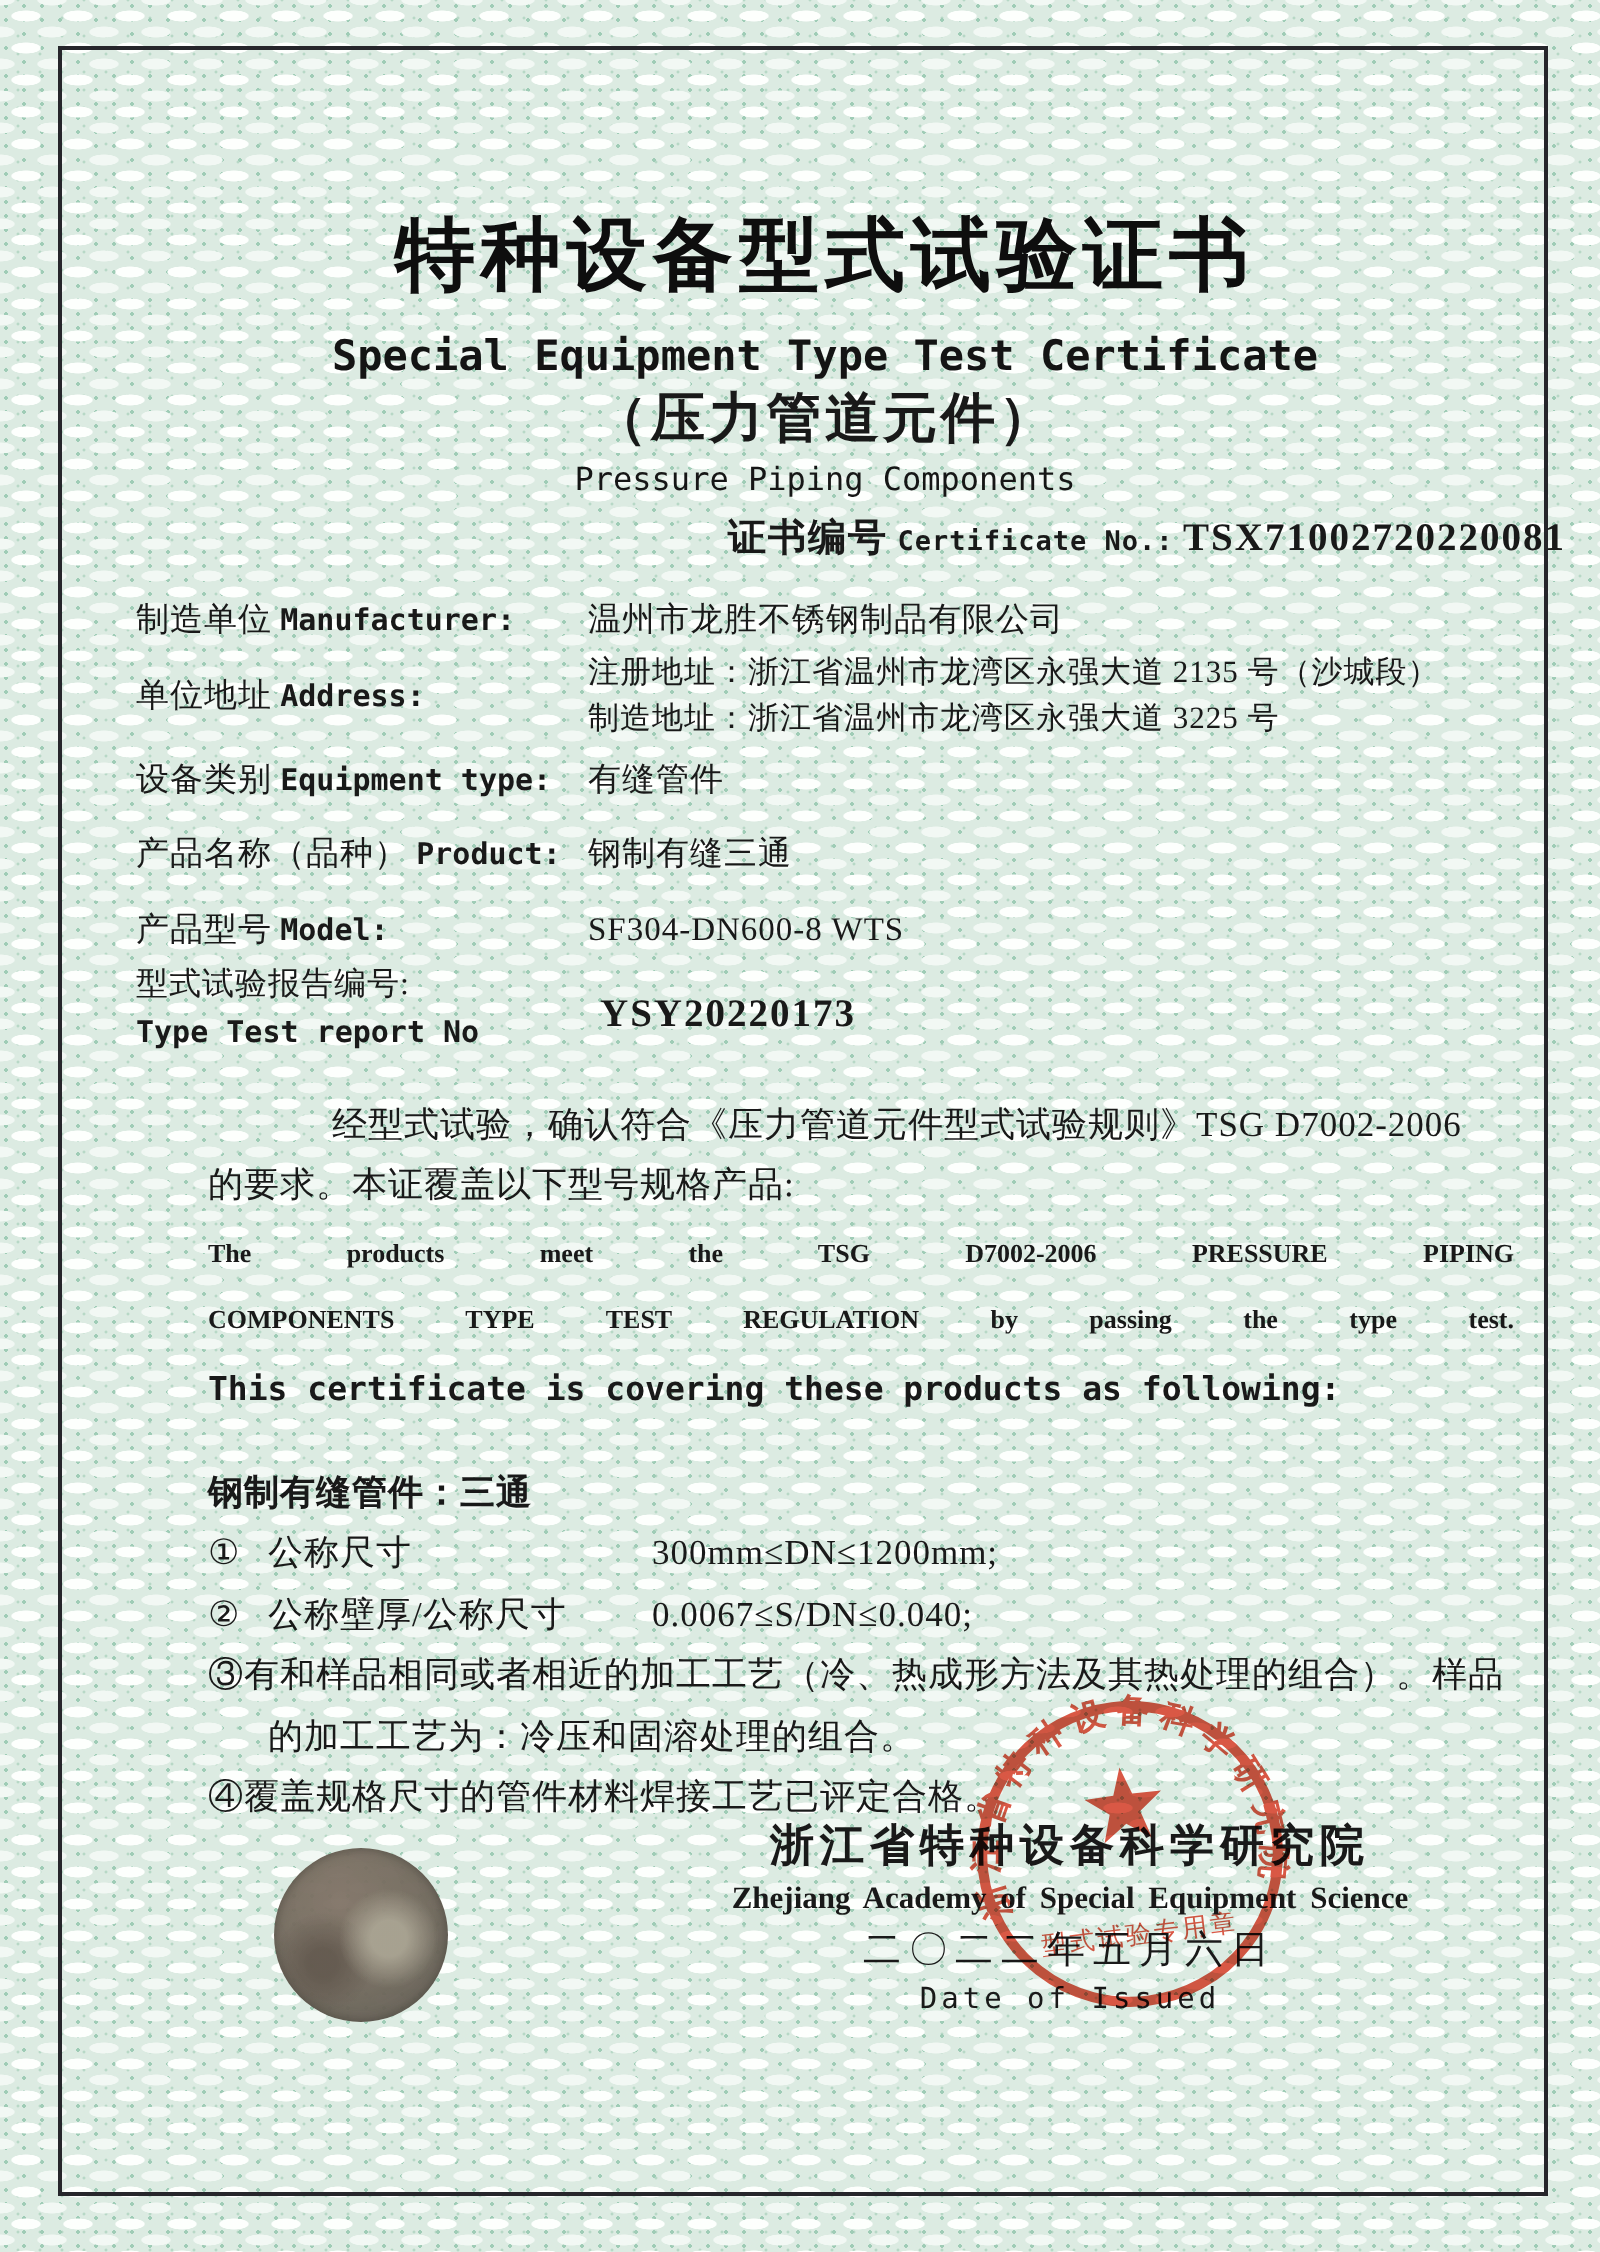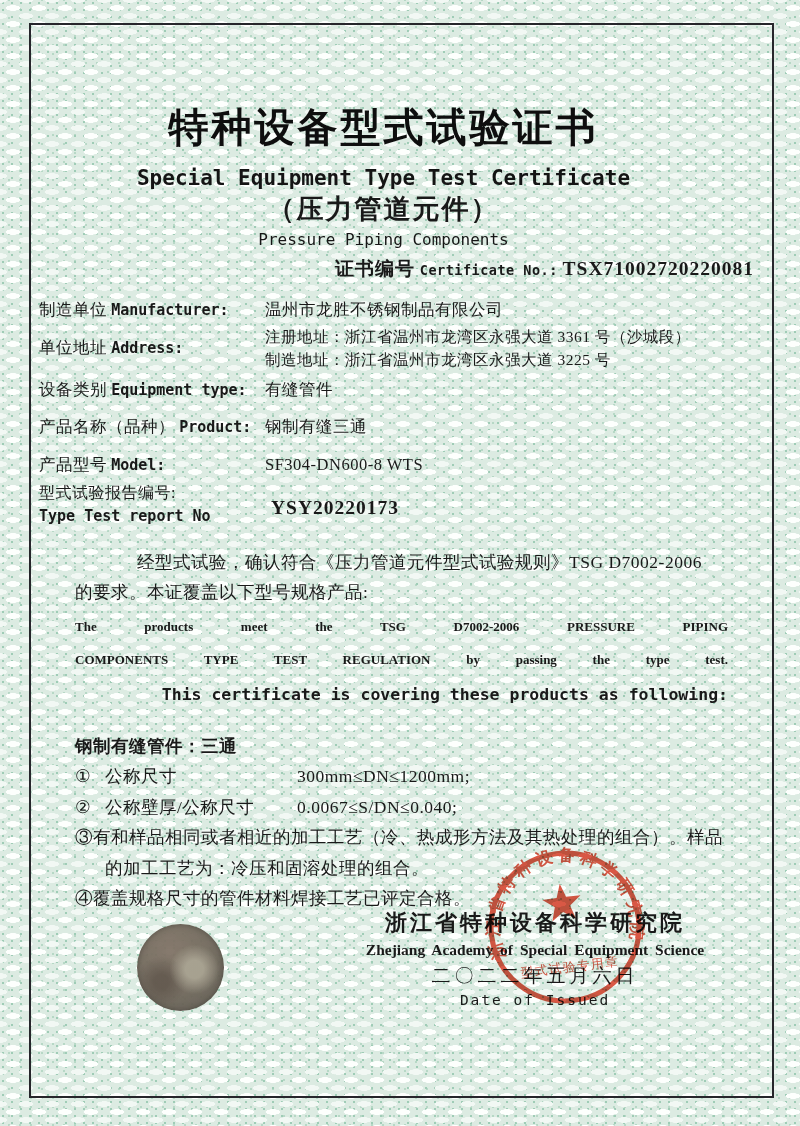--- a/index.html
+++ b/index.html
@@ -17,21 +17,21 @@
       radial-gradient(circle 1.4px at 3px 3px, #9fccb6 65%, rgba(159,204,182,0) 75%),
       radial-gradient(circle 1.1px at 6px 5px, #b7d8c6 65%, rgba(183,216,198,0) 75%);
     background-size:26px 16px, 26px 16px, 9px 7px, 11px 9px;
     background-position:0 0, 13px 8px, 0 0, 3px 4px;
   }
   .frame{
     position:absolute;left:29px;top:23px;width:745px;height:1075px;
     border:2.5px solid #26262b;box-sizing:border-box;pointer-events:none;
   }
   .content{
-    position:absolute;left:13px;top:25px;width:741px;height:1071px;box-sizing:border-box;
+    position:absolute;left:42px;top:25px;width:741px;height:1071px;box-sizing:border-box;
   }
   .mono{font-family:"DejaVu Sans Mono","Liberation Mono",monospace;}
 
   .title-cn{margin-top:78px;text-align:center;font-size:40px;font-weight:bold;letter-spacing:3px;color:#0e0e0e;line-height:1.25;}
   .title-en{margin-top:12px;text-align:center;font-size:21px;line-height:1.25;color:#141414;font-weight:600;}
   .subtitle-cn{margin-top:2px;text-align:center;font-size:27px;font-weight:bold;letter-spacing:2px;line-height:1.25;}
   .subtitle-en{margin-top:3px;text-align:center;font-size:16px;line-height:1.25;color:#161616;}
 
   .cert-line{margin-top:6px;padding-left:322px;font-size:19px;white-space:nowrap;}
   .cert-label-cn{font-weight:bold;letter-spacing:1px;}
@@ -52,21 +52,21 @@
   .r4{margin-top:12px;}
   .r5{margin-top:2px;}
   .stack .lcn{display:block;font-size:16px;line-height:24px;}
   .stack .len{display:block;line-height:22px;}
   .r5 .fvalue{font-size:19.5px;font-weight:600;letter-spacing:1px;padding-top:11px;padding-left:6px;}
 
   .statement{margin-top:20px;padding:0 26px 0 62px;}
   .st-cn{font-size:17.5px;line-height:30px;letter-spacing:.5px;}
   .st-cn .ind{display:inline-block;width:62px;}
   .st-en-bold{margin-top:3px;font-size:13px;font-weight:bold;line-height:33px;text-align:justify;text-align-last:justify;font-family:"Liberation Serif","DejaVu Serif",serif;}
-  .st-en-mono{margin-top:7px;font-size:16.5px;line-height:24px;font-weight:600;text-align:right;}
+  .st-en-mono{margin-top:7px;font-size:16.5px;line-height:24px;font-weight:600;}
 
   .products{margin-top:24px;padding:0 26px 0 62px;font-size:17.5px;line-height:30.5px;letter-spacing:.5px;}
   .p-heading{font-weight:600;}
   .item{display:flex;}
   .item .num{width:30px;flex:none;}
   .item .iname{width:192px;flex:none;}
   .item .spec{flex:1;}
   .item-wrap{display:block;padding-left:30px;text-indent:-30px;}
 
   .footer{position:absolute;left:300px;top:908px;width:470px;text-align:center;z-index:1;}
@@ -112,21 +112,21 @@
         </div>
         <div class="fvalue">温州市龙胜不锈钢制品有限公司</div>
       </div>
 
       <div class="frow r1">
         <div class="flabel">
           <span class="lcn">单位地址</span>
           <span class="len">Address:</span>
         </div>
         <div class="fvalue">
-          <div>注册地址：浙江省温州市龙湾区永强大道 3361 号（沙城段）</div>
+          <div>注册地址：浙江省温州市龙湾区永强大道 2135 号（沙城段）</div>
           <div>制造地址：浙江省温州市龙湾区永强大道 3225 号</div>
         </div>
       </div>
 
       <div class="frow r2">
         <div class="flabel">
           <span class="lcn">设备类别</span>
           <span class="len">Equipment type:</span>
         </div>
         <div class="fvalue">有缝管件</div>

